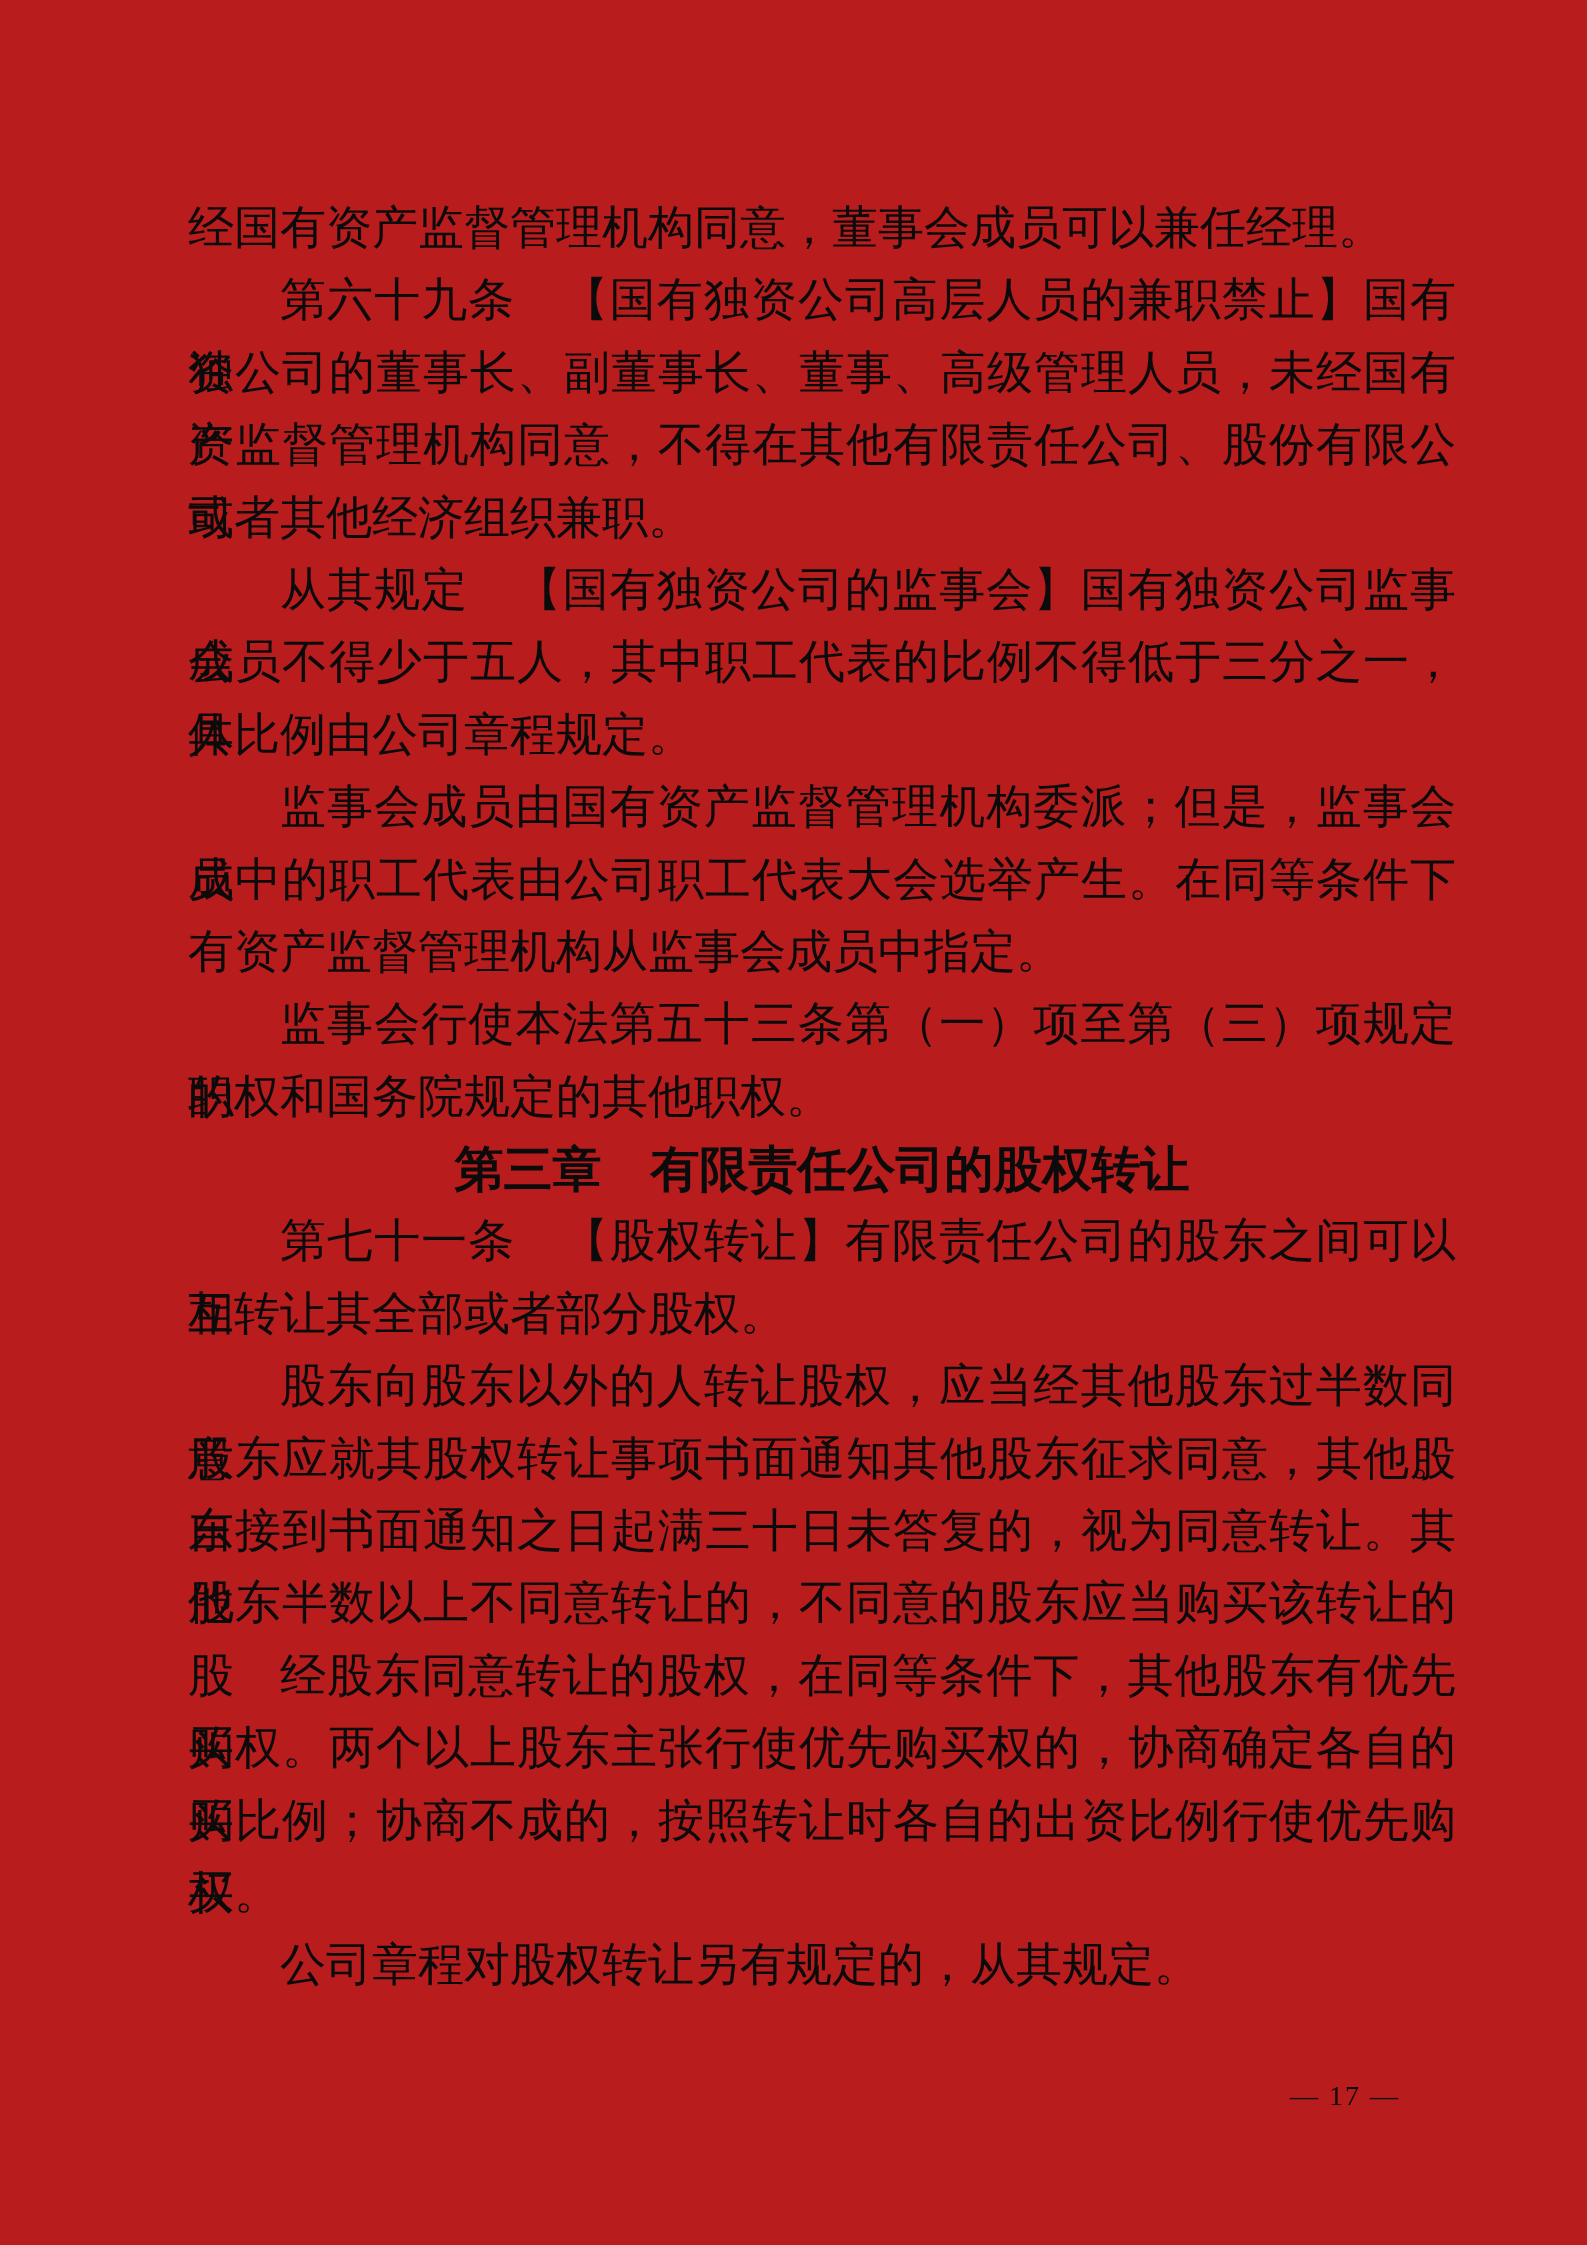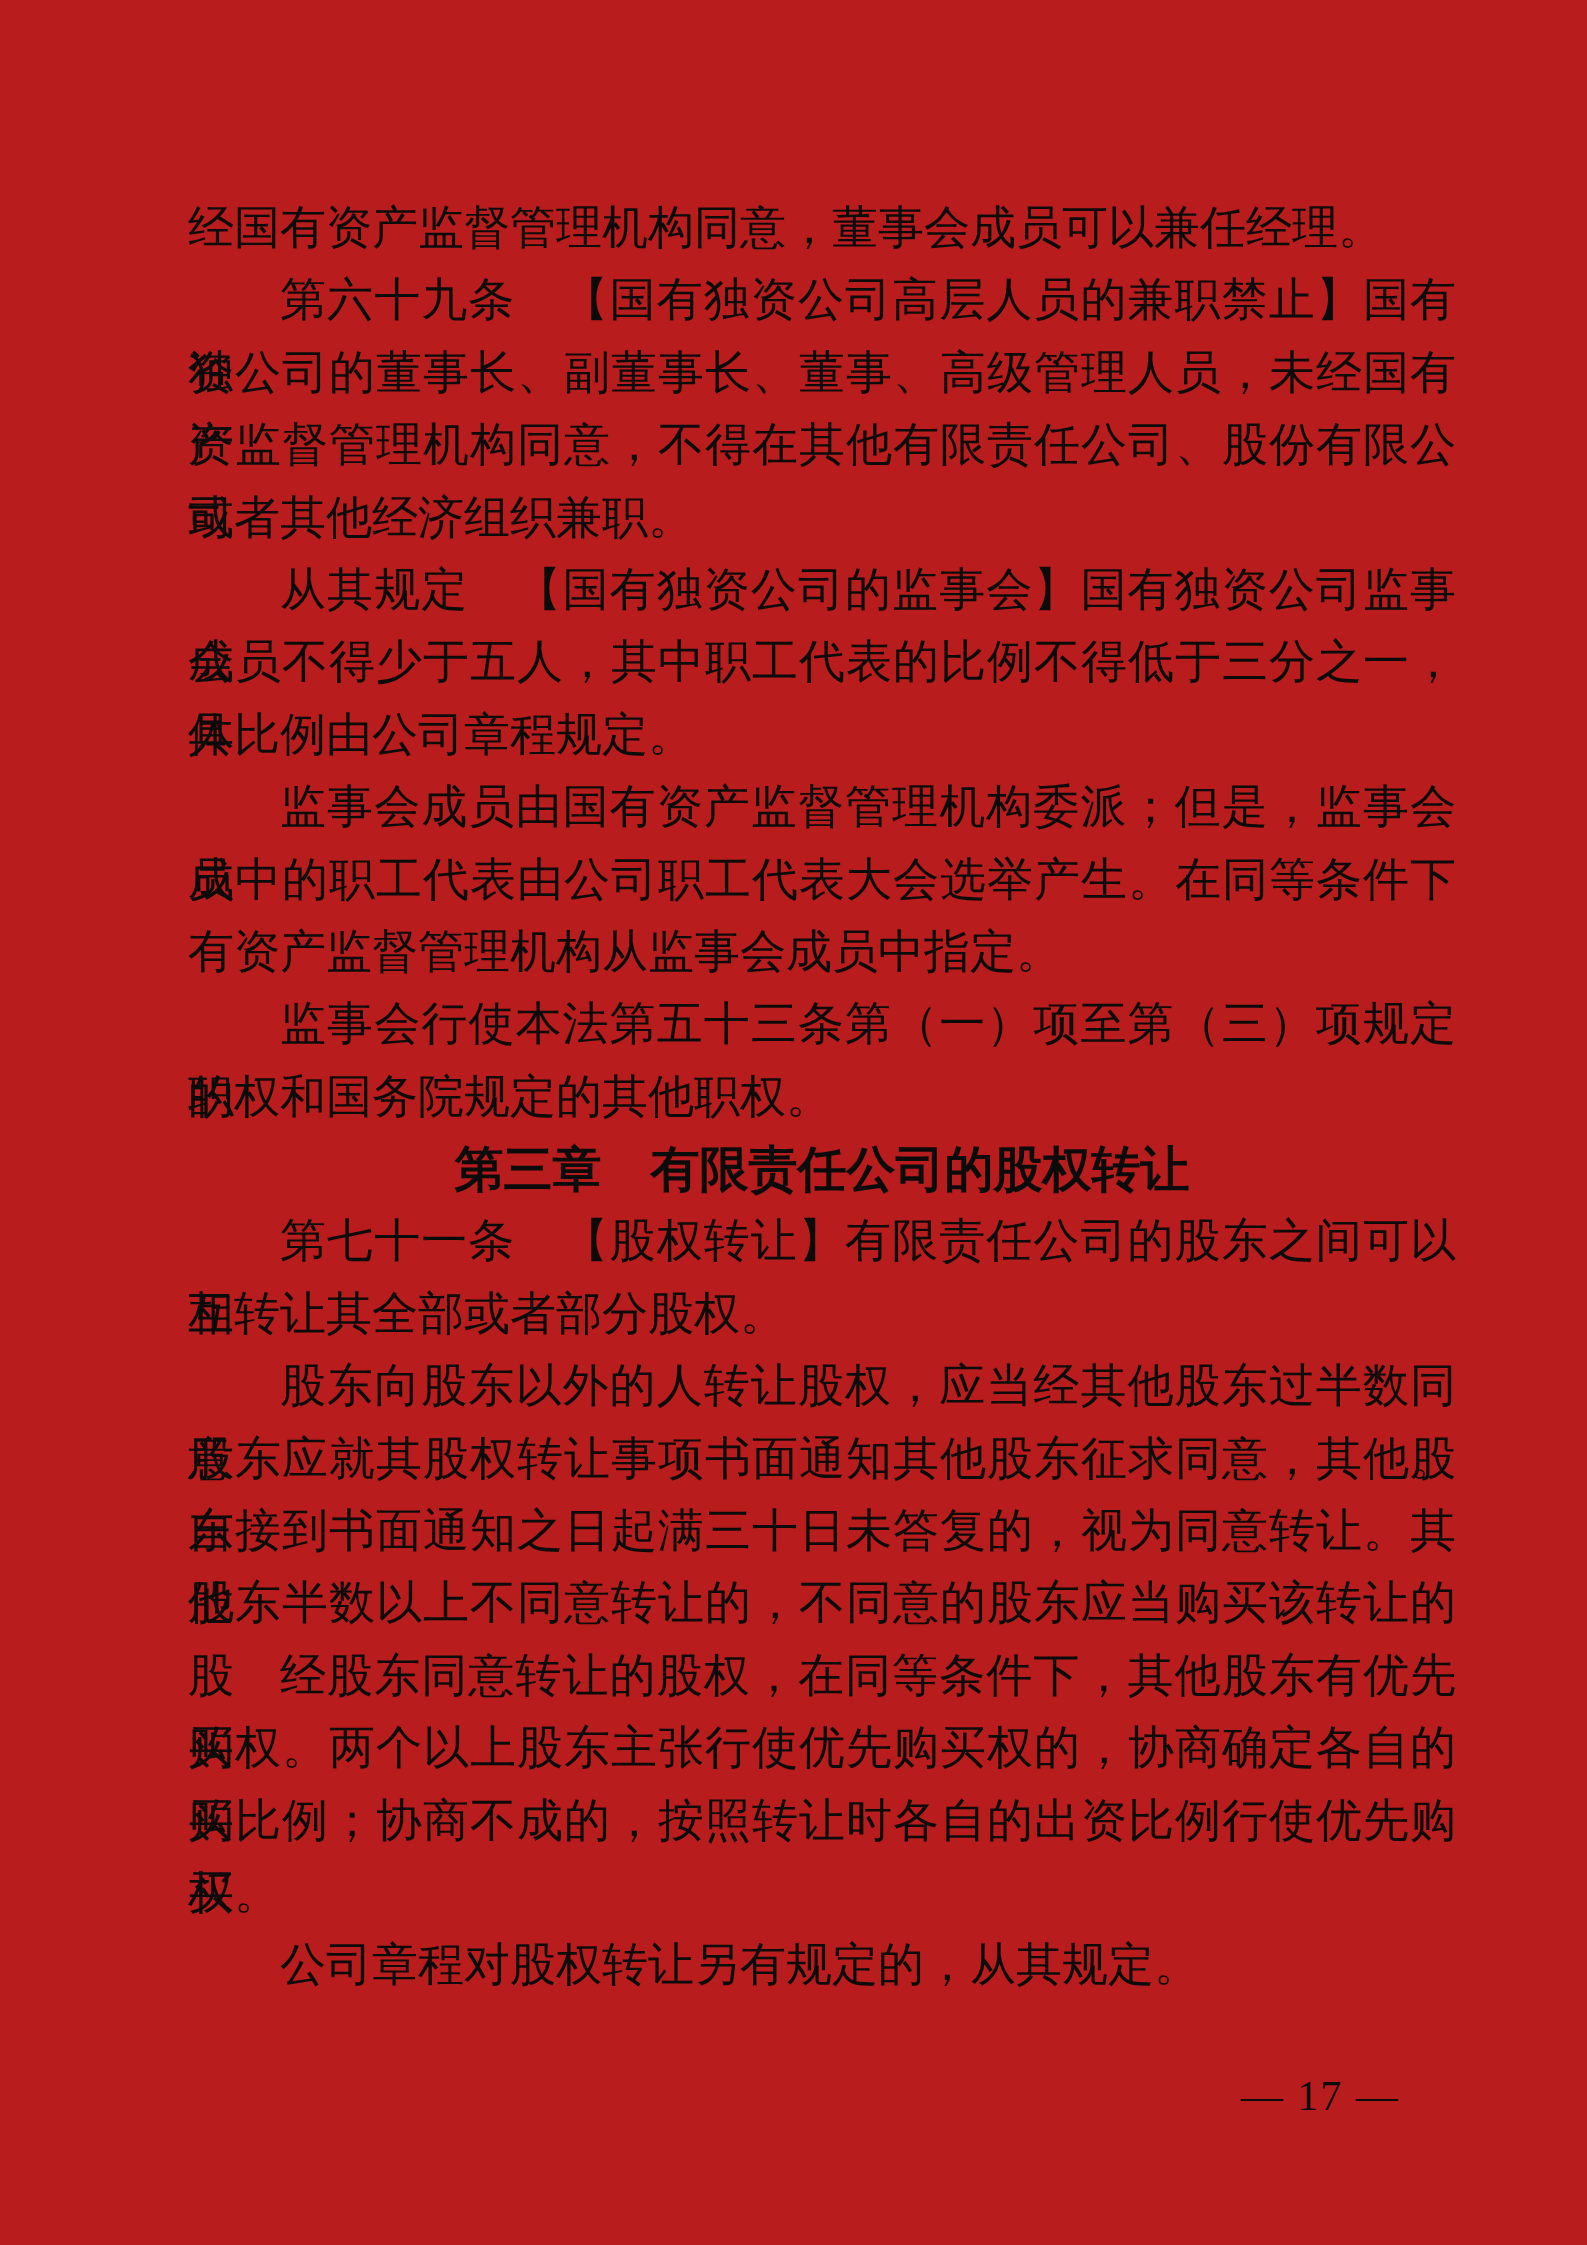--- a/index.html
+++ b/index.html
@@ -41,21 +41,21 @@
     text-align: right;
     text-align-last: center;
     font-family: "Liberation Sans", "DejaVu Sans", sans-serif;
     font-weight: 700;
     font-size: 49px;
   }
   .page-number {
     position: absolute;
     top: 2072px;
     right: 187px;
-    font-size: 42px;
+    font-size: 28px;
     line-height: 48px;
     letter-spacing: 2px;
     color: #0b0b0b;
     font-family: "Liberation Serif", "DejaVu Serif", serif;
   }
 </style>
 </head>
 <body>
 
 <div class="page">

